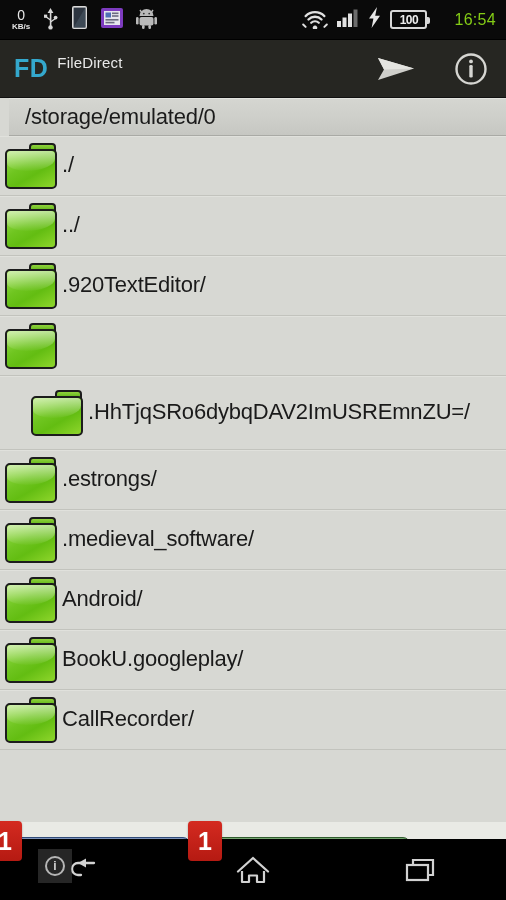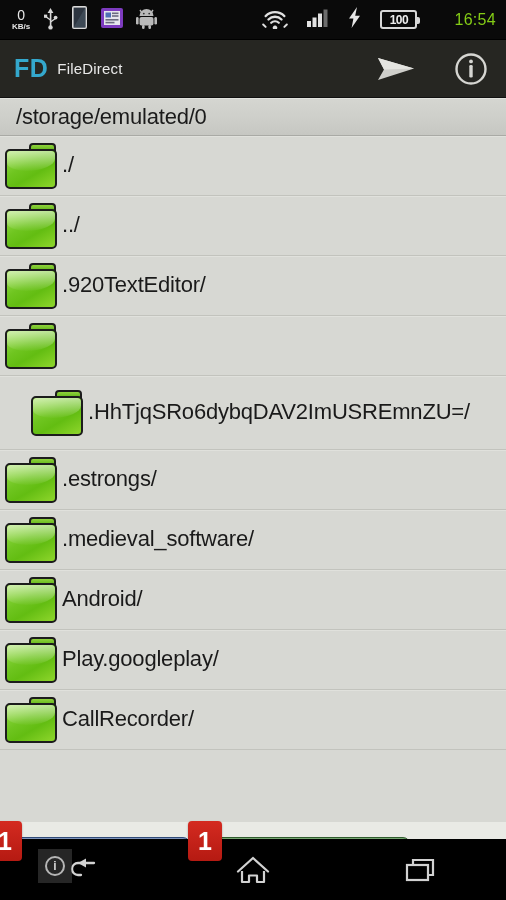--- a/index.html
+++ b/index.html
@@ -20,21 +20,21 @@
   .statusbar {
     position: relative;
     height: 40px;
     background: #0a0a0a;
     display: flex;
     align-items: center;
     padding: 0 10px 0 12px;
     border-bottom: 1px solid #000;
   }
   .sb-left { display: flex; align-items: center; gap: 13px; }
-  .sb-right { margin-left: auto; display: flex; align-items: center; gap: 19px; }
+  .sb-right { margin-left: auto; display: flex; align-items: center; gap: 9px; }
   .netspeed {
     display: flex; flex-direction: column; align-items: center;
     color: #e8e8e8; line-height: 1;
   }
   .netspeed .num { font-size: 14px; font-weight: normal; letter-spacing: -0.3px; }
   .netspeed .unit { font-size: 8px; font-weight: bold; margin-top: 1px; text-align: right; }
   .sb-icon { display: block; }
   .sb-time {
     color: #84cc16; font-size: 16px; letter-spacing: 0.3px;
     margin-left: 18px;
@@ -51,21 +51,21 @@
   .battery span { color: #eee; font-size: 12px; font-weight: bold; letter-spacing: -0.5px; }
 
   
   .appbar {
     height: 58px;
     background: #262622;
     display: flex; align-items: center;
     padding: 0 18px 0 14px;
     border-bottom: 1px solid #111;
   }
-  .brand { display: flex; align-items: center; }
+  .brand { display: flex; align-items: flex-start; }
   .brand-fd {
     color: #34a8cd; font-size: 25px; font-weight: bold;
     letter-spacing: 0.5px;
   }
   .brand-name {
     color: #e9e9e9; font-size: 15px; margin-left: 9px; letter-spacing: 0.2px;
   }
   .appbar-actions { margin-left: auto; display: flex; align-items: center; gap: 38px; }
   .icon-btn {
     background: none; border: none; cursor: pointer;
@@ -74,20 +74,21 @@
   }
 
   
   .pathbar {
     height: 38px;
     background: linear-gradient(to bottom, #d5d6d1 0%, #cdcec9 60%, #c6c7c2 100%);
     display: flex; align-items: center;
     padding-left: 16px;
     border-bottom: 1px solid #a9aaa5;
     box-shadow: inset 0 1px 0 #e2e3de;
+    margin-left: 9px;
   }
   .pathbar span {
     font-size: 22px; color: #1b1b1b; letter-spacing: -0.2px;
     white-space: nowrap;
   }
 
   
   .filelist {
     position: relative;
     height: 743px;
@@ -378,21 +379,21 @@
           <div class="tab"></div>
           <div class="body"></div>
         </div>
         <div class="fname">Android/</div>
       </div>
       <div class="row">
         <div class="folder">
           <div class="tab"></div>
           <div class="body"></div>
         </div>
-        <div class="fname">Play.googleplay/</div>
+        <div class="fname">BookU.googleplay/</div>
       </div>
       <div class="row">
         <div class="folder">
           <div class="tab"></div>
           <div class="body"></div>
         </div>
         <div class="fname">CallRecorder/</div>
       </div>
     </div>
 

